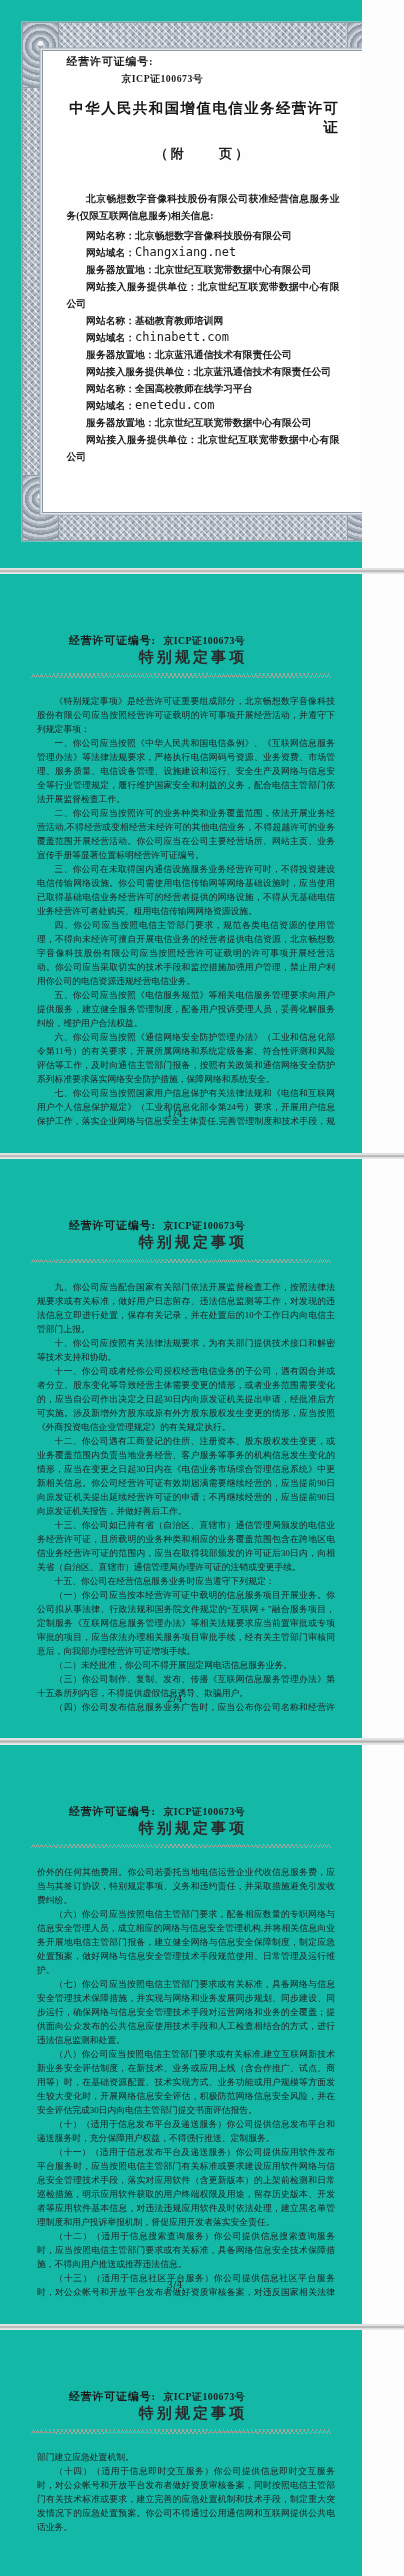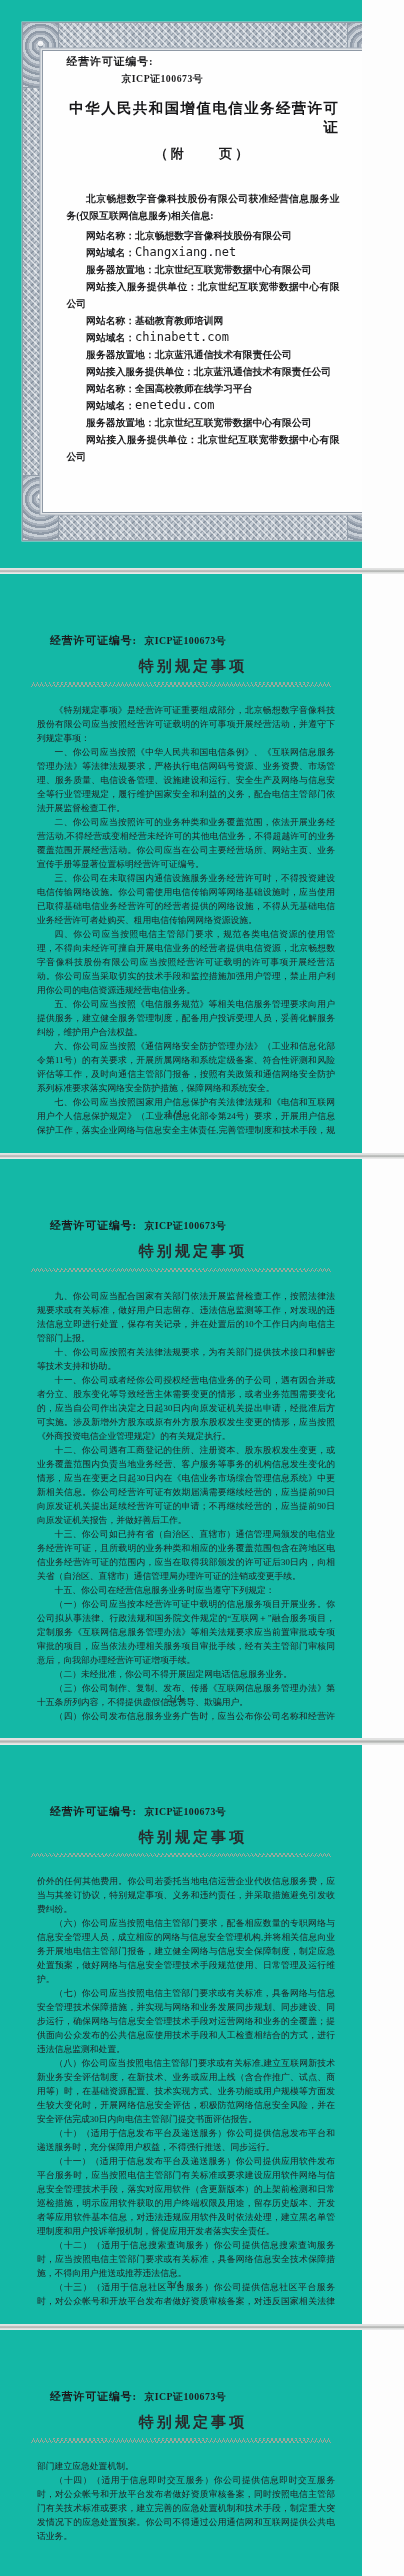--- a/index.html
+++ b/index.html
@@ -65,25 +65,25 @@
     margin:27px 0 3.1px 0;font-size:9.8px;line-height:17px;font-weight:600;
     text-align:justify;text-indent:2em;
   }
   .cert-entries p.entry{
     margin:0;font-size:9.8px;line-height:17px;font-weight:600;
     text-align:justify;text-indent:2em;
   }
   .entry-value.mono{font-family:"DejaVu Sans Mono","Liberation Mono",monospace;font-weight:400;font-size:12px;}
 
   
-  .pt-header{padding:60px 0 0 50px;white-space:nowrap;}
+  .pt-header{padding:60px 0 0 69px;white-space:nowrap;}
   .pt-no-label{font-size:10.8px;font-weight:700;letter-spacing:1px;}
   .pt-no-value{font-size:9.8px;font-weight:600;margin-left:5.2px;letter-spacing:0.5px;}
   .pt-title{
-    margin:9px 0 0 0;text-align:center;
+    margin:0 0 0 0;text-align:center;
     font-size:15px;font-weight:700;letter-spacing:3.1px;color:#2a2a2c;padding-left:24px;
   }
   .zigzag{
     width:300px;height:4.6px;margin:6.2px auto 0 auto;
     background:
       repeating-linear-gradient(63deg,#a4a89c 0 0.8px,rgba(0,0,0,0) 0.8px 3.6px),
       repeating-linear-gradient(-63deg,#a4a89c 0 0.8px,rgba(0,0,0,0) 0.8px 3.6px);
     opacity:.95;
   }
   .pt-body{
@@ -228,21 +228,21 @@
 
         <p class="para no-indent">价外的任何其他费用。你公司若委托当地电信运营企业代收信息服务费，应当与其签订协议，特别规定事项、义务和违约责任，并采取措施避免引发收费纠纷。</p>
 
         <p class="para">（六）你公司应当按照电信主管部门要求，配备相应数量的专职网络与信息安全管理人员，成立相应的网络与信息安全管理机构,并将相关信息向业务开展地电信主管部门报备，建立健全网络与信息安全保障制度，制定应急处置预案，做好网络与信息安全管理技术手段规范使用、日常管理及运行维护。</p>
 
         <p class="para">（七）你公司应当按照电信主管部门要求或有关标准，具备网络与信息安全管理技术保障措施，并实现与网络和业务发展同步规划、同步建设、同步运行，确保网络与信息安全管理技术手段对运营网络和业务的全覆盖；提供面向公众发布的公共信息应使用技术手段和人工检查相结合的方式，进行违法信息监测和处置。</p>
 
         <p class="para">（八）你公司应当按照电信主管部门要求或有关标准,建立互联网新技术新业务安全评估制度，在新技术、业务或应用上线（含合作推广、试点、商用等）时，在基础资源配置、技术实现方式、业务功能或用户规模等方面发生较大变化时，开展网络信息安全评估，积极防范网络信息安全风险，并在安全评估完成30日内向电信主管部门提交书面评估报告。</p>
 
 
-        <p class="para">（十）（适用于信息发布平台及递送服务）你公司提供信息发布平台和递送服务时，充分保障用户权益，不得强行推送、同步运行。</p>
+        <p class="para">（十）（适用于信息发布平台及递送服务）你公司提供信息发布平台和递送服务时，充分保障用户权益，不得强行推送、定制服务。</p>
 
         <p class="para">（十一）（适用于信息发布平台及递送服务）你公司提供应用软件发布平台服务时，应当按照电信主管部门有关标准或要求建设应用软件网络与信息安全管理技术手段，落实对应用软件（含更新版本）的上架前检测和日常巡检措施，明示应用软件获取的用户终端权限及用途，留存历史版本、开发者等应用软件基本信息，对违法违规应用软件及时依法处理，建立黑名单管理制度和用户投诉举报机制，督促应用开发者落实安全责任。</p>
 
         <p class="para">（十二）（适用于信息搜索查询服务）你公司提供信息搜索查询服务时，应当按照电信主管部门要求或有关标准，具备网络信息安全技术保障措施，不得向用户推送或推荐违法信息。</p>
 
         <p class="para">（十三）（适用于信息社区平台服务）你公司提供信息社区平台服务时，对公众帐号和开放平台发布者做好资质审核备案，对违反国家相关法律法规或协议约定的，视情节采取警示、限制发布、暂停更新直至关闭账号等措施。你公司应依照有关法律规定，配合电信主管</p>
       </div>
     <div class="page-num">3/4</div>
   </section>
 

